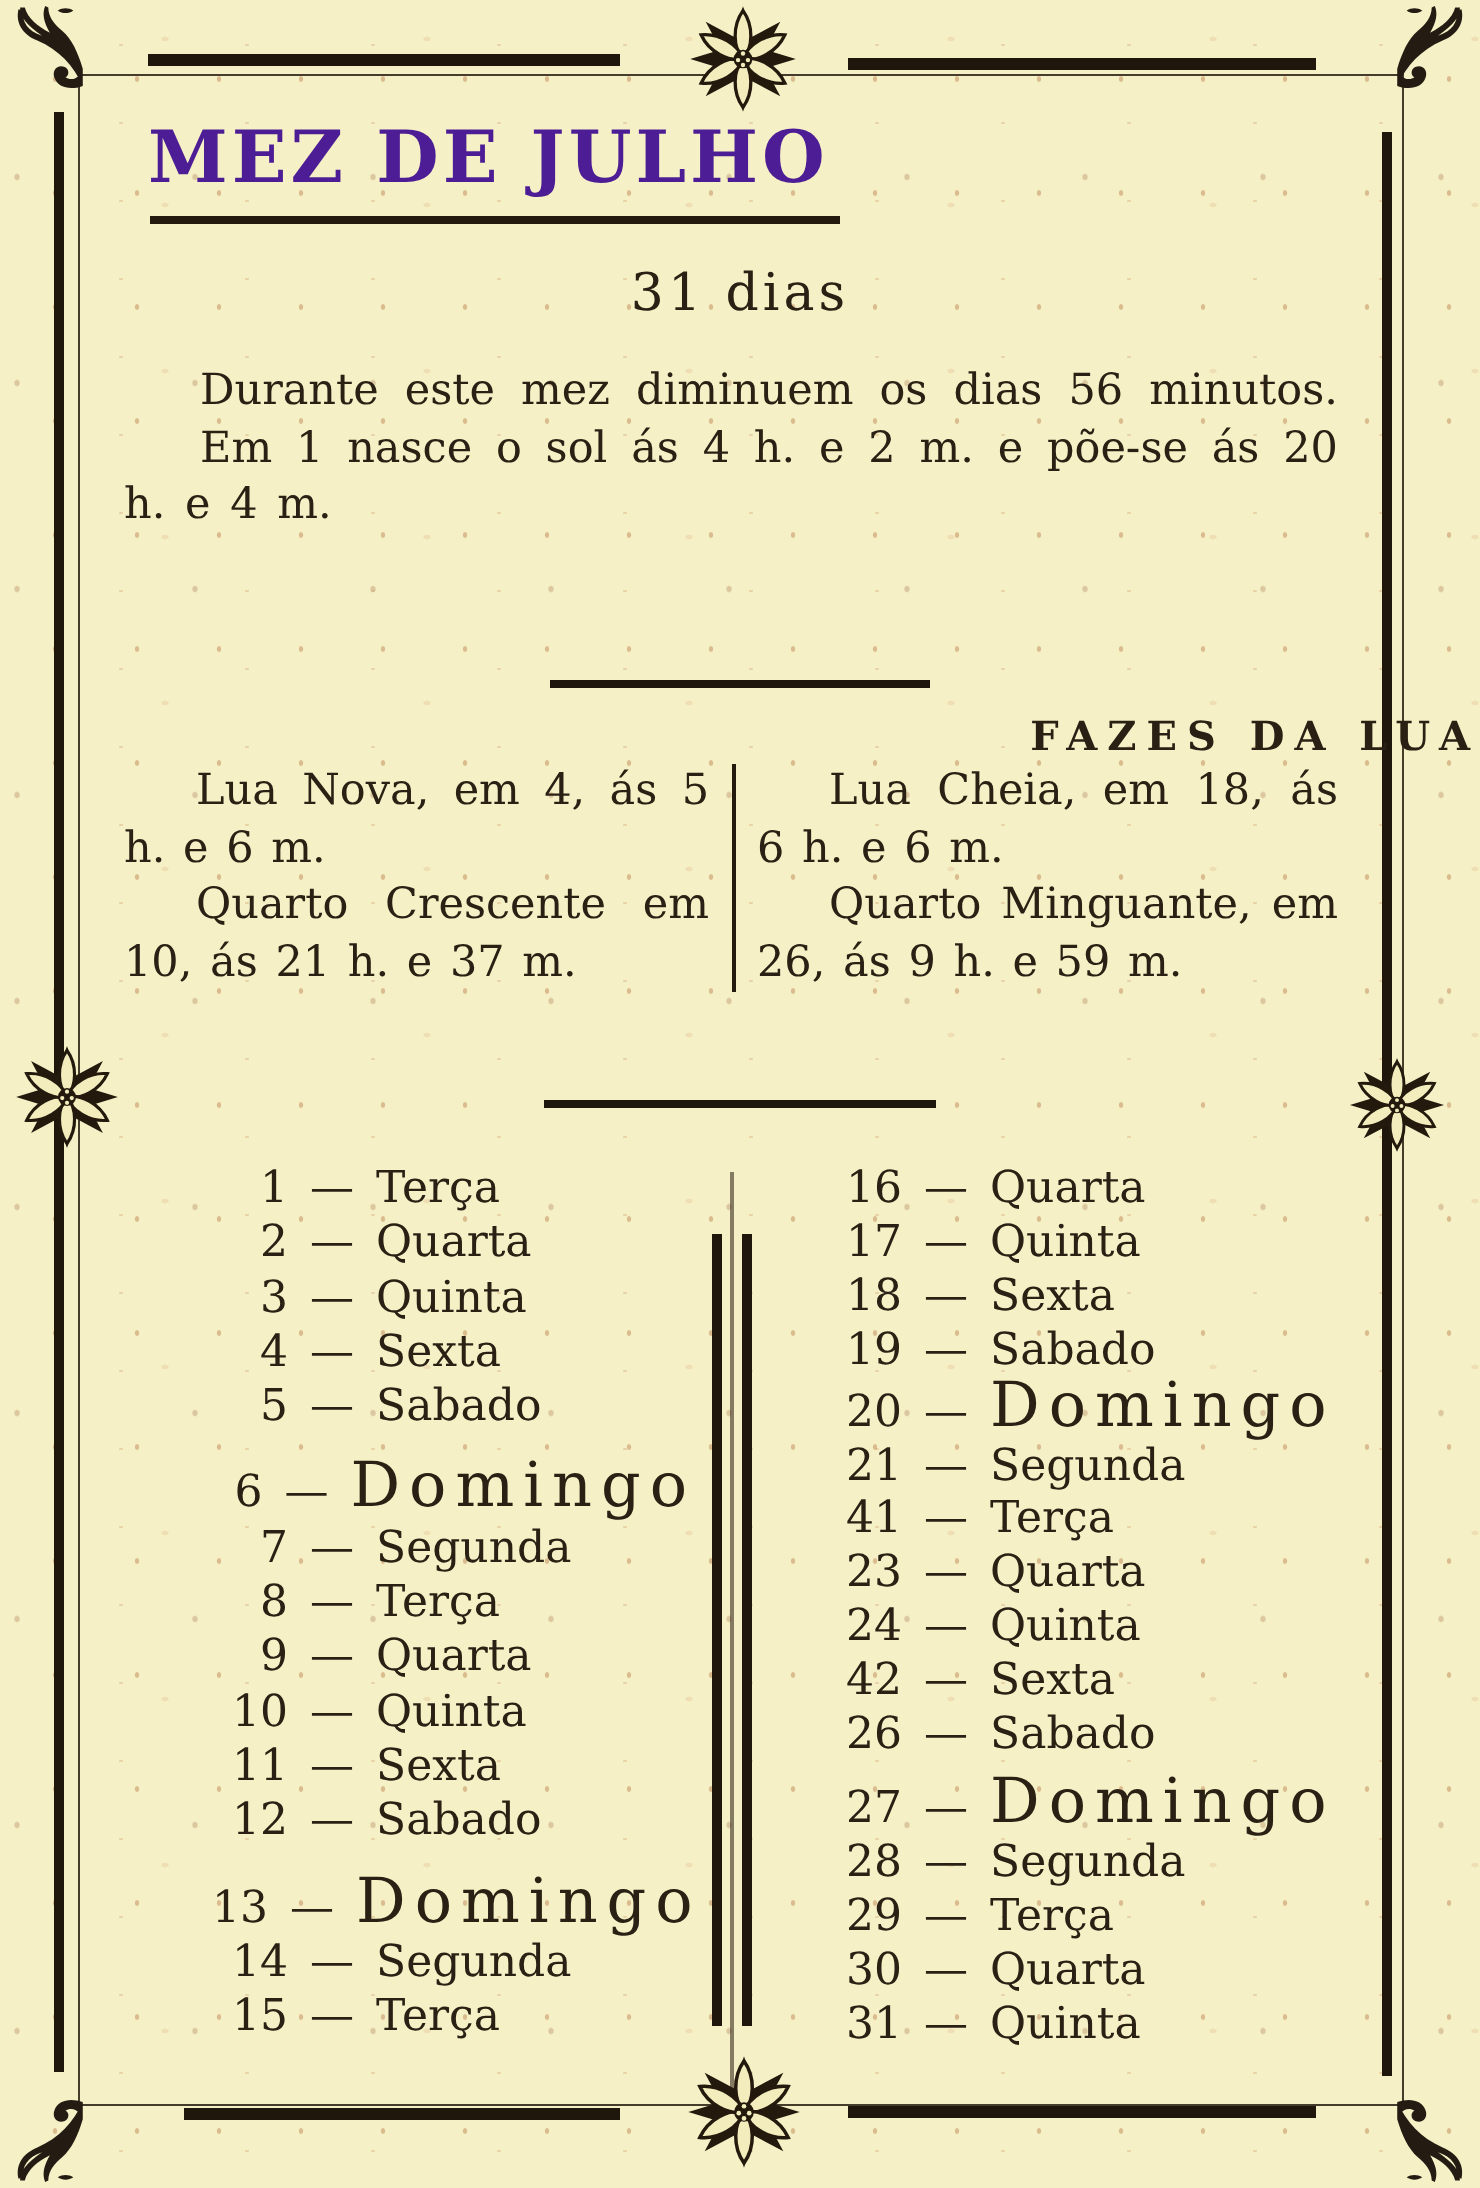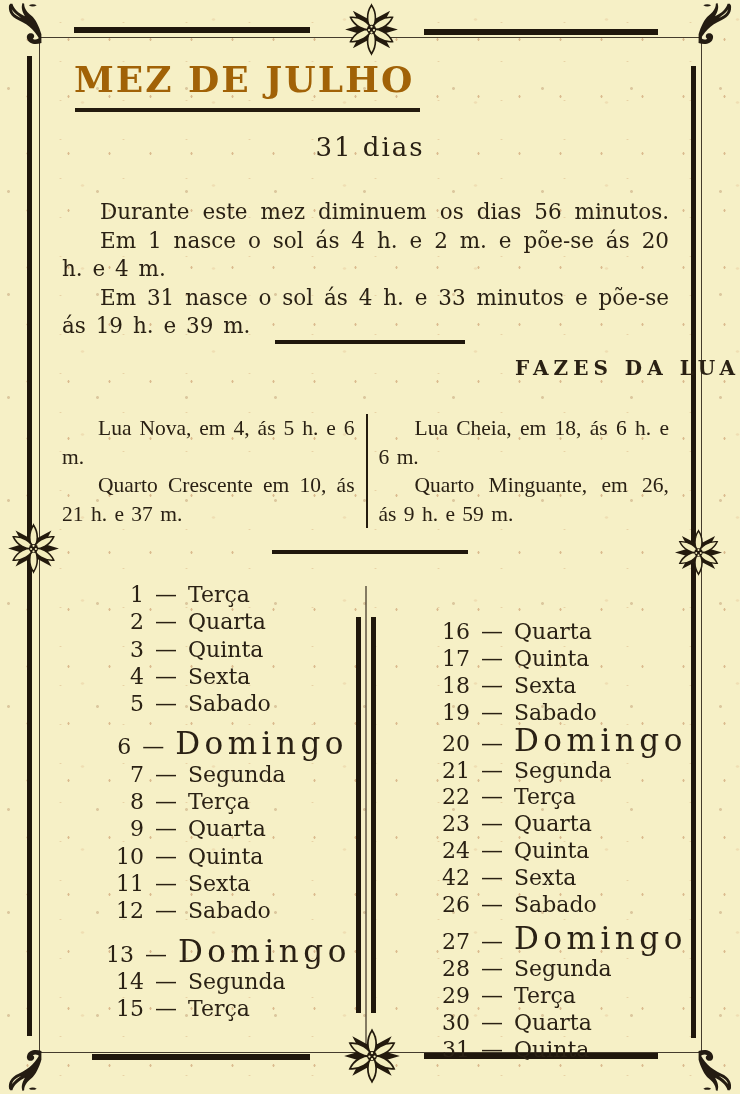--- a/index.html
+++ b/index.html
@@ -43,44 +43,44 @@
   .fleur{z-index:3;width:47px;height:47px;}
   .fleur.tl{left:3px;top:3px;}
   .fleur.tr{left:690px;top:3px;transform:scaleX(-1);}
   .fleur.bl{left:3px;top:1044px;transform:scaleY(-1);}
   .fleur.br{left:690px;top:1044px;transform:scale(-1,-1);}
 
   
   .title{
     left:74px;top:58px;margin:0;
     font-size:36px;font-weight:bold;letter-spacing:2px;
-    color:#a16207;white-space:nowrap;
+    color:#4c1d95;white-space:nowrap;
   }
   .title-rule{left:75px;top:108px;width:345px;height:4px;background:#241b0e;}
   .subtitle{left:0;top:132px;width:740px;text-align:center;font-size:26px;letter-spacing:2px;}
   .intro{left:62px;top:182px;width:607px;font-size:21.5px;line-height:28.5px;}
   .intro p{margin:0;text-indent:38px;text-align:justify;word-spacing:3px;}
-  .intro p.stretch{text-align-last:justify;margin-top:16px;}
+  .intro p.stretch{text-align-last:justify;}
   .rule{left:50%;transform:translateX(-50%);background:#1f170c;}
   .rule-1{top:340px;width:190px;height:4px;}
   .rule-2{top:550px;width:196px;height:4px;}
   .moon-heading{
     left:0;top:356px;width:740px;margin:0;text-align:right;
     font-size:20px;font-weight:bold;letter-spacing:5px;
   }
-  .moon-cols{left:62px;top:414px;width:607px;display:flex;font-family:Liberation Serif, serif;}
+  .moon-cols{left:62px;top:382px;width:607px;display:flex;}
   .moon-col{width:50%;font-size:21.5px;line-height:28.5px;}
   .moon-col p{margin:0;text-indent:36px;text-align:justify;word-spacing:2px;}
   .moon-col.mleft{padding-right:11px;box-sizing:border-box;}
   .moon-col.mright{border-left:2.5px solid #241b0e;padding-left:11px;box-sizing:border-box;}
 
   
   .cal-col{font-size:22px;}
   .cal-left{left:106px;top:581px;width:242px;}
-  .cal-right{left:432px;top:582px;width:266px;margin-top:37px;}
+  .cal-right{left:413px;top:582px;width:266px;}
   .cal-row{display:flex;align-items:baseline;line-height:27.3px;}
   .cal-right .cal-row{line-height:26.9px;}
   .cal-left .gap{margin-top:13px;}
   .cal-right .gap{margin-top:6px;}
   .cal-row .num{width:38px;text-align:right;}
   .cal-row .dash{margin:0 11px;}
   .cal-row.domingo .day{font-size:31px;letter-spacing:4.5px;}
   .cal-thick{background:#1f170c;width:5px;height:396px;top:617px;}
   .cal-thick.a{left:356px;}
   .cal-thick.b{left:371px;}
@@ -153,21 +153,20 @@
       <use href="#fleur-def"></use>
     </svg>
 
   <h1 class="z title">MEZ DE JULHO</h1>
   <div class="z title-rule"></div>
   <div class="z subtitle">31 dias</div>
 
   <div class="z intro">
     <p class="stretch">Durante este mez diminuem os dias 56 minutos.</p>
     <p>Em 1 nasce o sol ás 4 h. e 2 m. e põe-se ás 20 h. e 4 m.</p>
-    <p>Em 31 nasce o sol ás 4 h. e 33 minutos e põe-se ás 19 h. e 39 m.</p>
   </div>
 
   <div class="z rule rule-1"></div>
   <h2 class="z moon-heading">FAZES DA LUA</h2>
 
   <div class="z moon-cols">
     <div class="moon-col mleft">
       <p>Lua Nova, em 4, ás 5 h. e 6 m.</p>
       <p>Quarto Crescente em 10, ás 21 h. e 37 m.</p>
     </div>
@@ -284,21 +283,21 @@
         <span class="num">20</span>
         <span class="dash">—</span>
         <span class="day">Domingo</span>
       </div>
       <div class="cal-row">
         <span class="num">21</span>
         <span class="dash">—</span>
         <span class="day">Segunda</span>
       </div>
       <div class="cal-row">
-        <span class="num">22</span>
+        <span class="num">41</span>
         <span class="dash">—</span>
         <span class="day">Terça</span>
       </div>
       <div class="cal-row">
         <span class="num">23</span>
         <span class="dash">—</span>
         <span class="day">Quarta</span>
       </div>
       <div class="cal-row">
         <span class="num">24</span>

